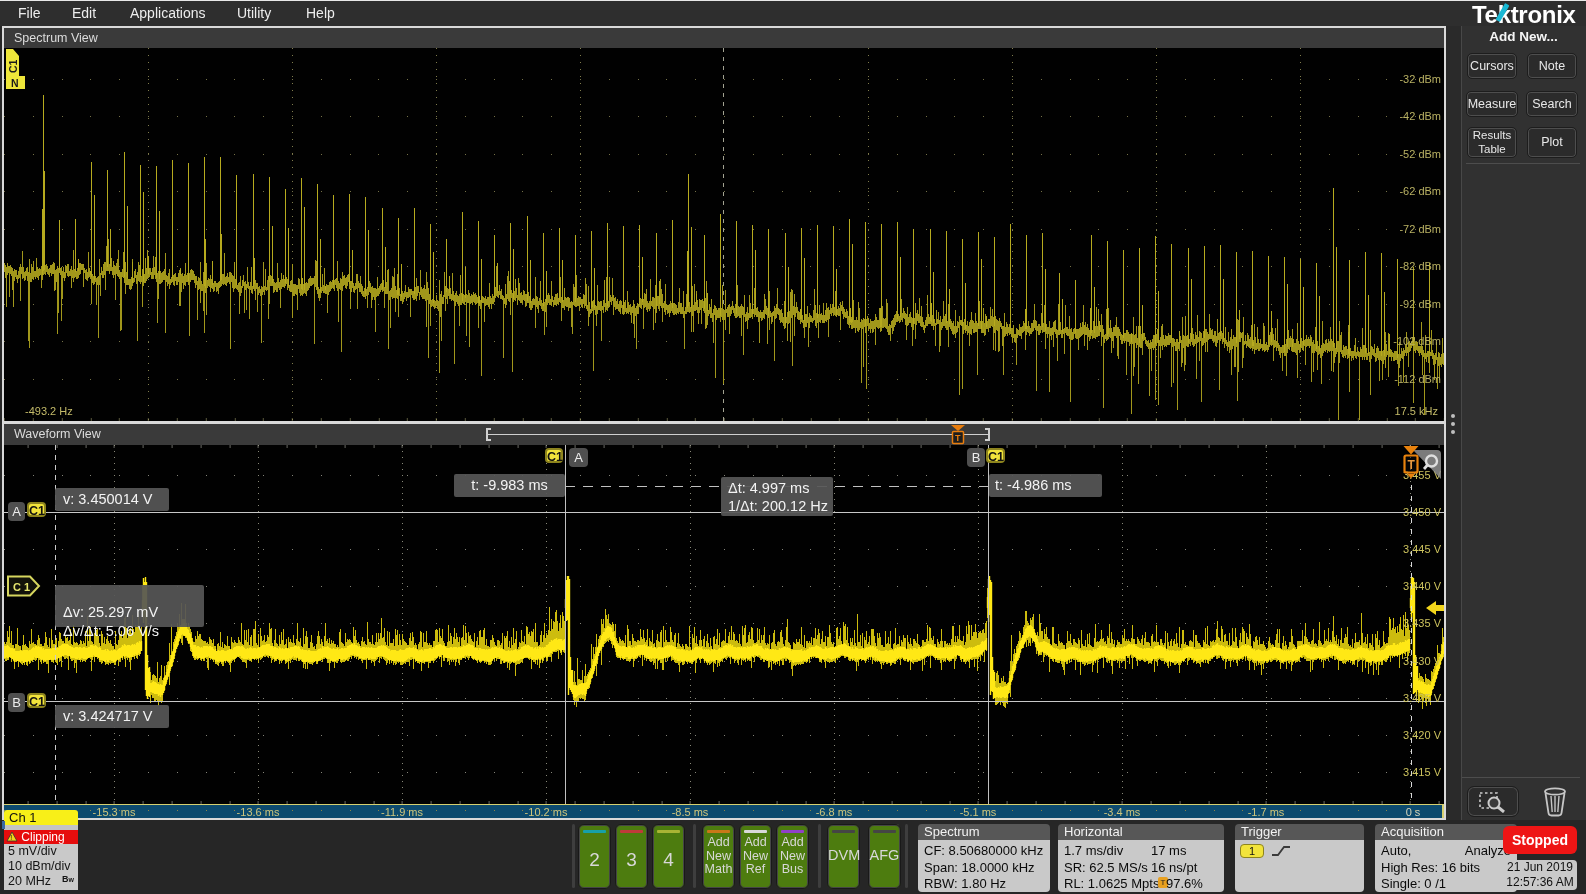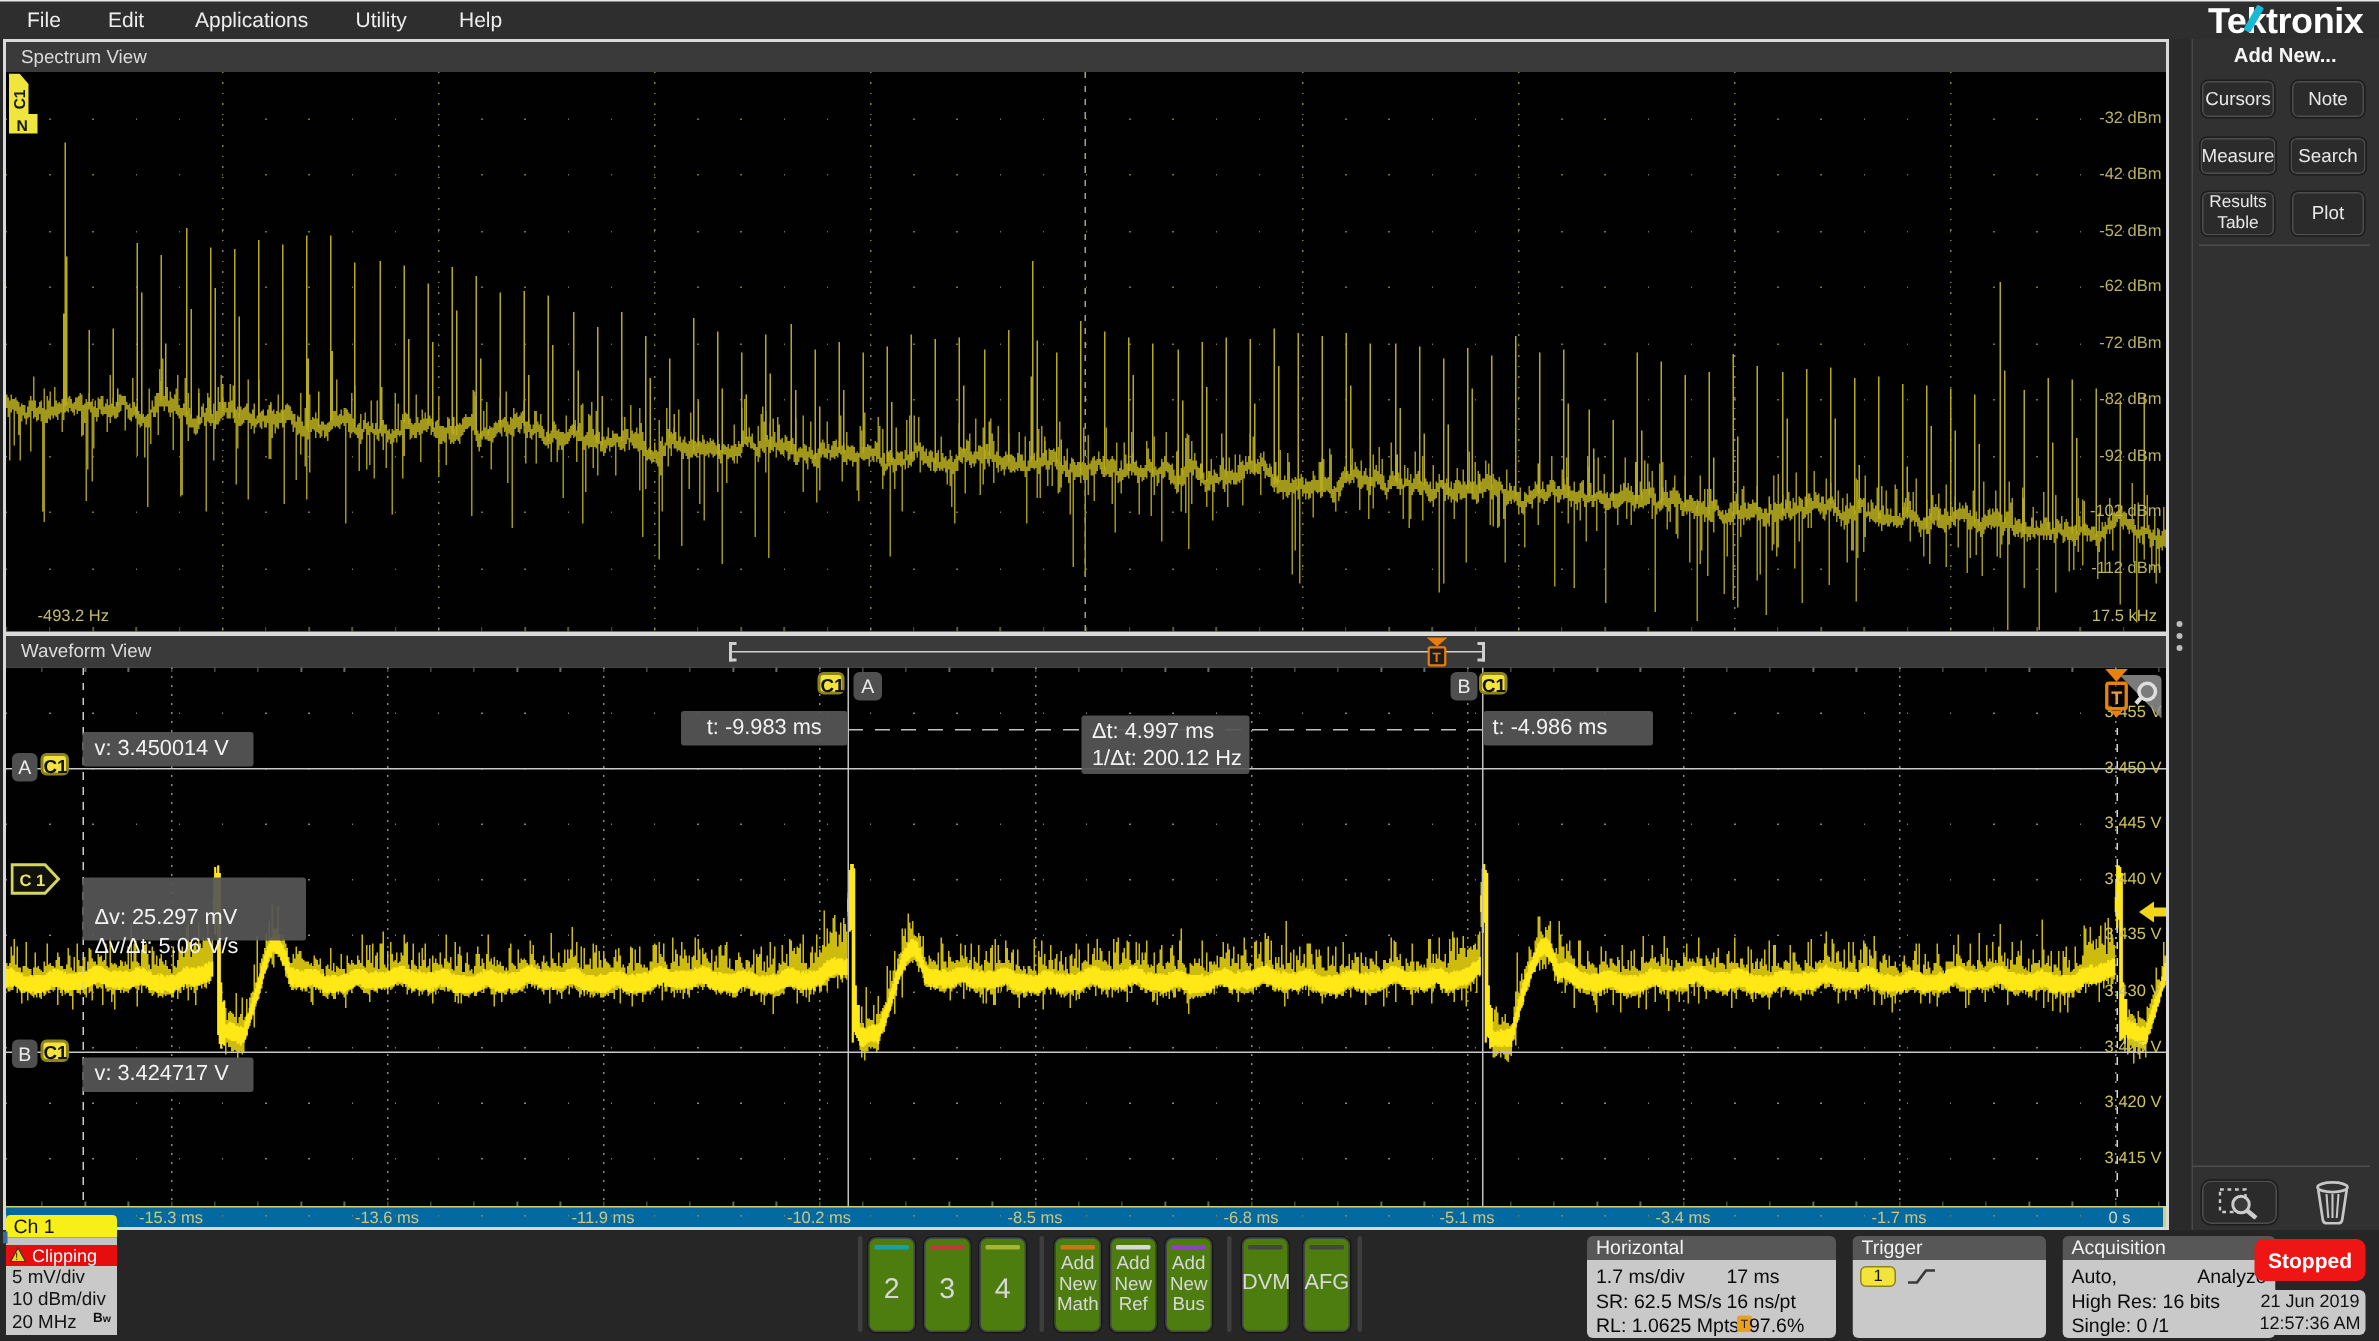--- a/index.html
+++ b/index.html
@@ -7,21 +7,21 @@
 .abs{position:absolute}
 #menubar{left:0;top:0;width:1586px;height:26px;background:#2e2e2e;border-top:1px solid #e8e8e8}
 .mi{position:absolute;top:0;height:26px;line-height:27px;color:#ededed;font-size:14px}
 #logo{position:absolute;top:1px;left:1472px;width:112px;height:24px;color:#fff;
 font-size:24px;font-weight:bold;letter-spacing:-0.3px}
 #mainframe{left:2px;top:26px;width:1444px;height:794px;background:#d9d9d9;border:2px solid #d9d9d9}
 #stitle{left:4px;top:28px;width:1440px;height:20px;background:#3a3a3a;color:#dcdcdc;font-size:12.5px;line-height:20px}
 #splot{left:4px;top:48px;width:1440px;height:373px;background:#010101;overflow:hidden}
 #wtitle{left:4px;top:424px;width:1440px;height:21px;background:#3a3a3a;color:#dcdcdc;font-size:12.5px;line-height:21px}
 #wplot{left:4px;top:445px;width:1440px;height:359px;background:#010101;overflow:hidden}
-#taxis{left:4px;top:804px;width:1440px;height:14px;background:#0369a1;border-top:1px solid #d5cf70;border-right:2px solid #d5cf70;overflow:hidden}
+#taxis{left:4px;top:804px;width:1440px;height:14px;background:#0c4a6e;border-top:1px solid #d5cf70;border-right:2px solid #d5cf70;overflow:hidden}
 .tlab{position:absolute;top:1px;height:12px;line-height:12px;font-size:11px;color:#cfc67c;transform:translateX(-50%)}
 .vdot{position:absolute;top:0;bottom:0;width:1px;
 background-image:repeating-linear-gradient(to bottom,rgba(170,170,150,0.8) 0 1px,transparent 1px 6px)}
 .vdots{position:absolute;top:0;bottom:0;width:1px;
 background-image:repeating-linear-gradient(to bottom,rgba(160,155,95,0.8) 0 1px,transparent 1px 7px)}
 .hdot{position:absolute;left:0;right:0;height:1px;
 background-image:repeating-linear-gradient(to right,rgba(175,175,160,0.75) 0 1px,transparent 1px 28.8px)}
 .hdots{position:absolute;left:0;right:0;height:1px;
 background-image:repeating-linear-gradient(to right,rgba(165,160,100,0.7) 0 1px,transparent 1px 28.8px)}
 .dbm{position:absolute;right:3px;height:12px;line-height:12px;font-size:11px;color:#b9b163;transform:translateY(-6px)}
@@ -243,20 +243,28 @@
         <div style="margin-top:11px;font-size:12.5px;line-height:13.5px">Add<br>New<br>Bus</div>
       </div>
       <div class="cbtn" style="left:827px">
         <div class="stripe" style="background:#454545"></div>
         <div style="margin-top:22px;font-size:14.5px">DVM</div>
       </div>
       <div class="cbtn" style="left:868px">
         <div class="stripe" style="background:#454545"></div>
         <div style="margin-top:22px;font-size:14.5px">AFG</div>
       </div>
+      <div class="ipanel" style="left:918px;width:132px;height:68px">
+        <div class="ihead">Spectrum</div>
+        <div class="ibody" style="height:52px;position:relative">
+          <div class="irow" style="top:3px">CF: 8.50680000 kHz</div>
+          <div class="irow" style="top:20px">Span: 18.0000 kHz</div>
+          <div class="irow" style="top:36px">RBW: 1.80 Hz</div>
+        </div>
+      </div>
       <div class="ipanel" style="left:1058px;width:166px;height:68px">
         <div class="ihead">Horizontal</div>
         <div class="ibody" style="height:52px;position:relative">
           <div class="irow" style="top:3px">1.7 ms/div</div>
           <div class="irow" style="top:3px;left:93px">17 ms</div>
           <div class="irow" style="top:20px">SR: 62.5 MS/s</div>
           <div class="irow" style="top:20px;left:93px">16 ns/pt</div>
           <div class="irow" style="top:36px">RL: 1.0625 Mpts</div>
           <div class="irow" style="top:37px;left:100px;width:10px;height:11px;background:#e8a020;border-radius:2px;color:#222;font-size:8px;line-height:11px;text-align:center">T</div>
           <div class="irow" style="top:36px;left:108px">97.6%</div>

